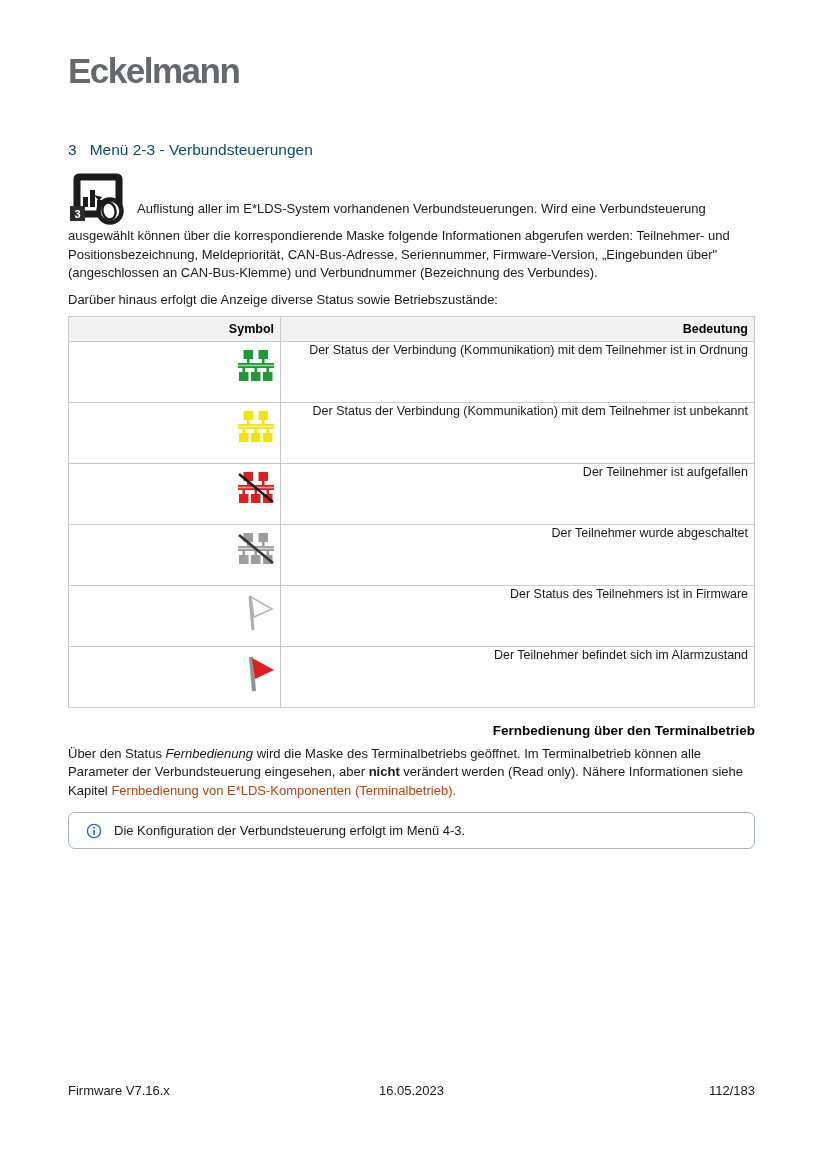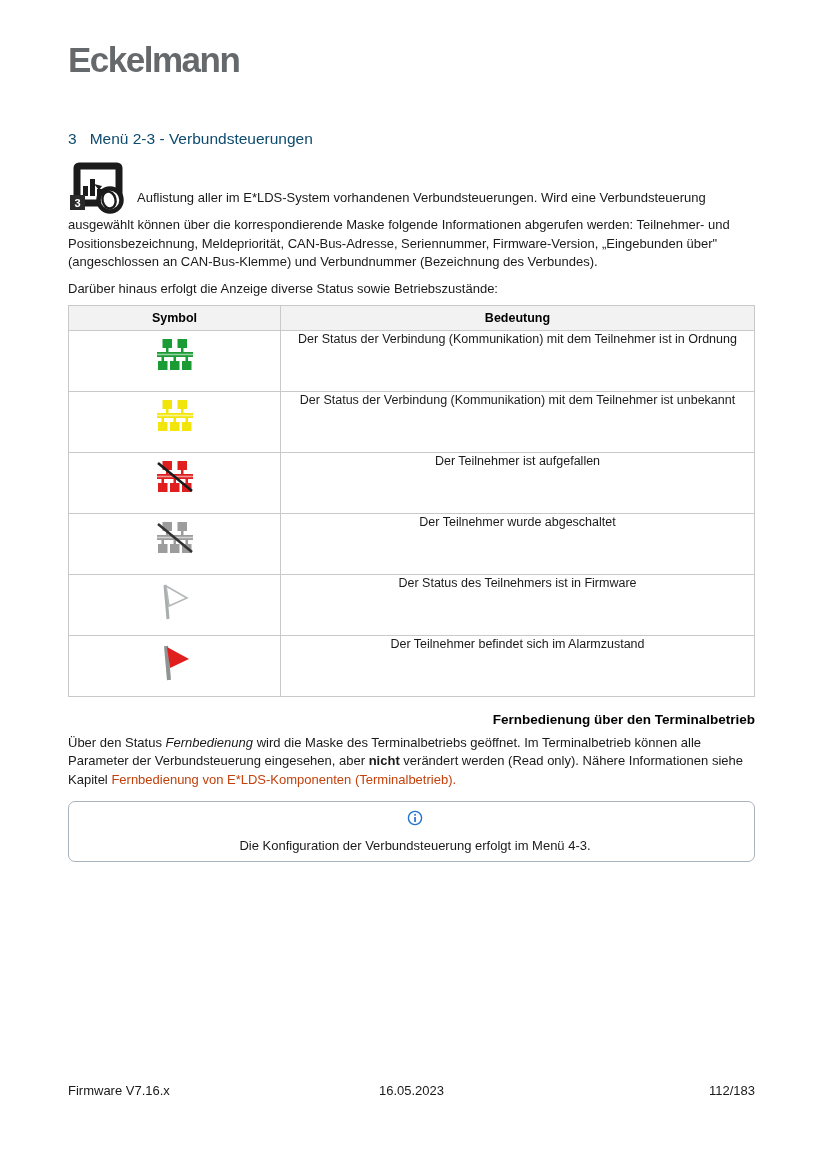--- a/index.html
+++ b/index.html
@@ -1,52 +1,52 @@
 <!DOCTYPE html>
 <html><head>
 <meta charset="utf-8">
 <style>
   html,body { margin:0; padding:0; }
   body {
     width:827px; height:1169px; background:#ffffff; position:relative;
     font-family:"Liberation Sans", sans-serif; color:#1a1a1a;
     -webkit-font-smoothing:antialiased; overflow:hidden;
   }
-  .content { position:absolute; left:68px; top:0; width:687px; }
+  .content { position:absolute; left:68px; top:11px; width:687px; }
 
   .logo { margin-top:40px; font-size:35px; font-weight:bold; color:#65696c; letter-spacing:-1.5px; line-height:40px; }
 
   .chapter-heading { margin:50px 0 0 0; font-size:15.5px; font-weight:normal; color:#0c4a6e; }
   .chapter-heading .ch-num { margin-right:13px; }
 
   .intro { margin:14px 0 0 0; font-size:13px; line-height:18.5px; }
   .chapter-icon svg { vertical-align:-14px; margin-right:9px; }
 
   .lead { margin:8px 0 0 0; font-size:13px; line-height:18px; }
 
   table.status-table { border-collapse:collapse; width:687px; margin-top:7px; font-size:12.5px; }
-  .status-table th, .status-table td { border:1px solid #c9c9c9; text-align:center; vertical-align:top;margin-top:46px; }
+  .status-table th, .status-table td { border:1px solid #c9c9c9; text-align:right; vertical-align:top;margin-top:46px; }
   .status-table th { background:#f2f2f2; padding:5px 6px; font-weight:bold; color:#000; }
   .status-table td { height:48px; }
   .status-table td.sym { width:199px; padding:8px 6px 4px 6px; }
   .status-table td.mean { padding:1px 6px; }
 
   .net-green  { color:#1a9b33; }
   .net-yellow { color:#f2e50c; }
   .net-red    { color:#e01e1e; }
   .net-gray   { color:#9c9c9c; }
 
   .section-heading { margin:15px 0 0 0; font-size:13.5px; font-weight:bold; color:#000;text-align:right; }
   .bodytext { margin:7px 0 0 0; font-size:13px; line-height:18.5px; }
   .bodytext a.link { color:#c2410c; text-decoration:none; cursor:pointer; }
 
   .infobox {
     margin-top:12px; border:1px solid #a9b3bc; border-radius:7px;
     padding:8px 10px 8px 17px; display:flex; align-items:center; gap:12px;
-    font-size:13px; min-height:19px;flex-direction:column;
+    font-size:13px; min-height:19px;
   }
   .info-icon svg { display:block; }
 
   .footer { position:absolute; left:68px; top:1083px; width:687px; font-size:13px; color:#1a1a1a; display:flex; }
   .footer .f-left  { flex:1; text-align:left; }
   .footer .f-center{ flex:1; text-align:center; }
   .footer .f-right { flex:1; text-align:right; }
 </style>
 </head>
 <body>

